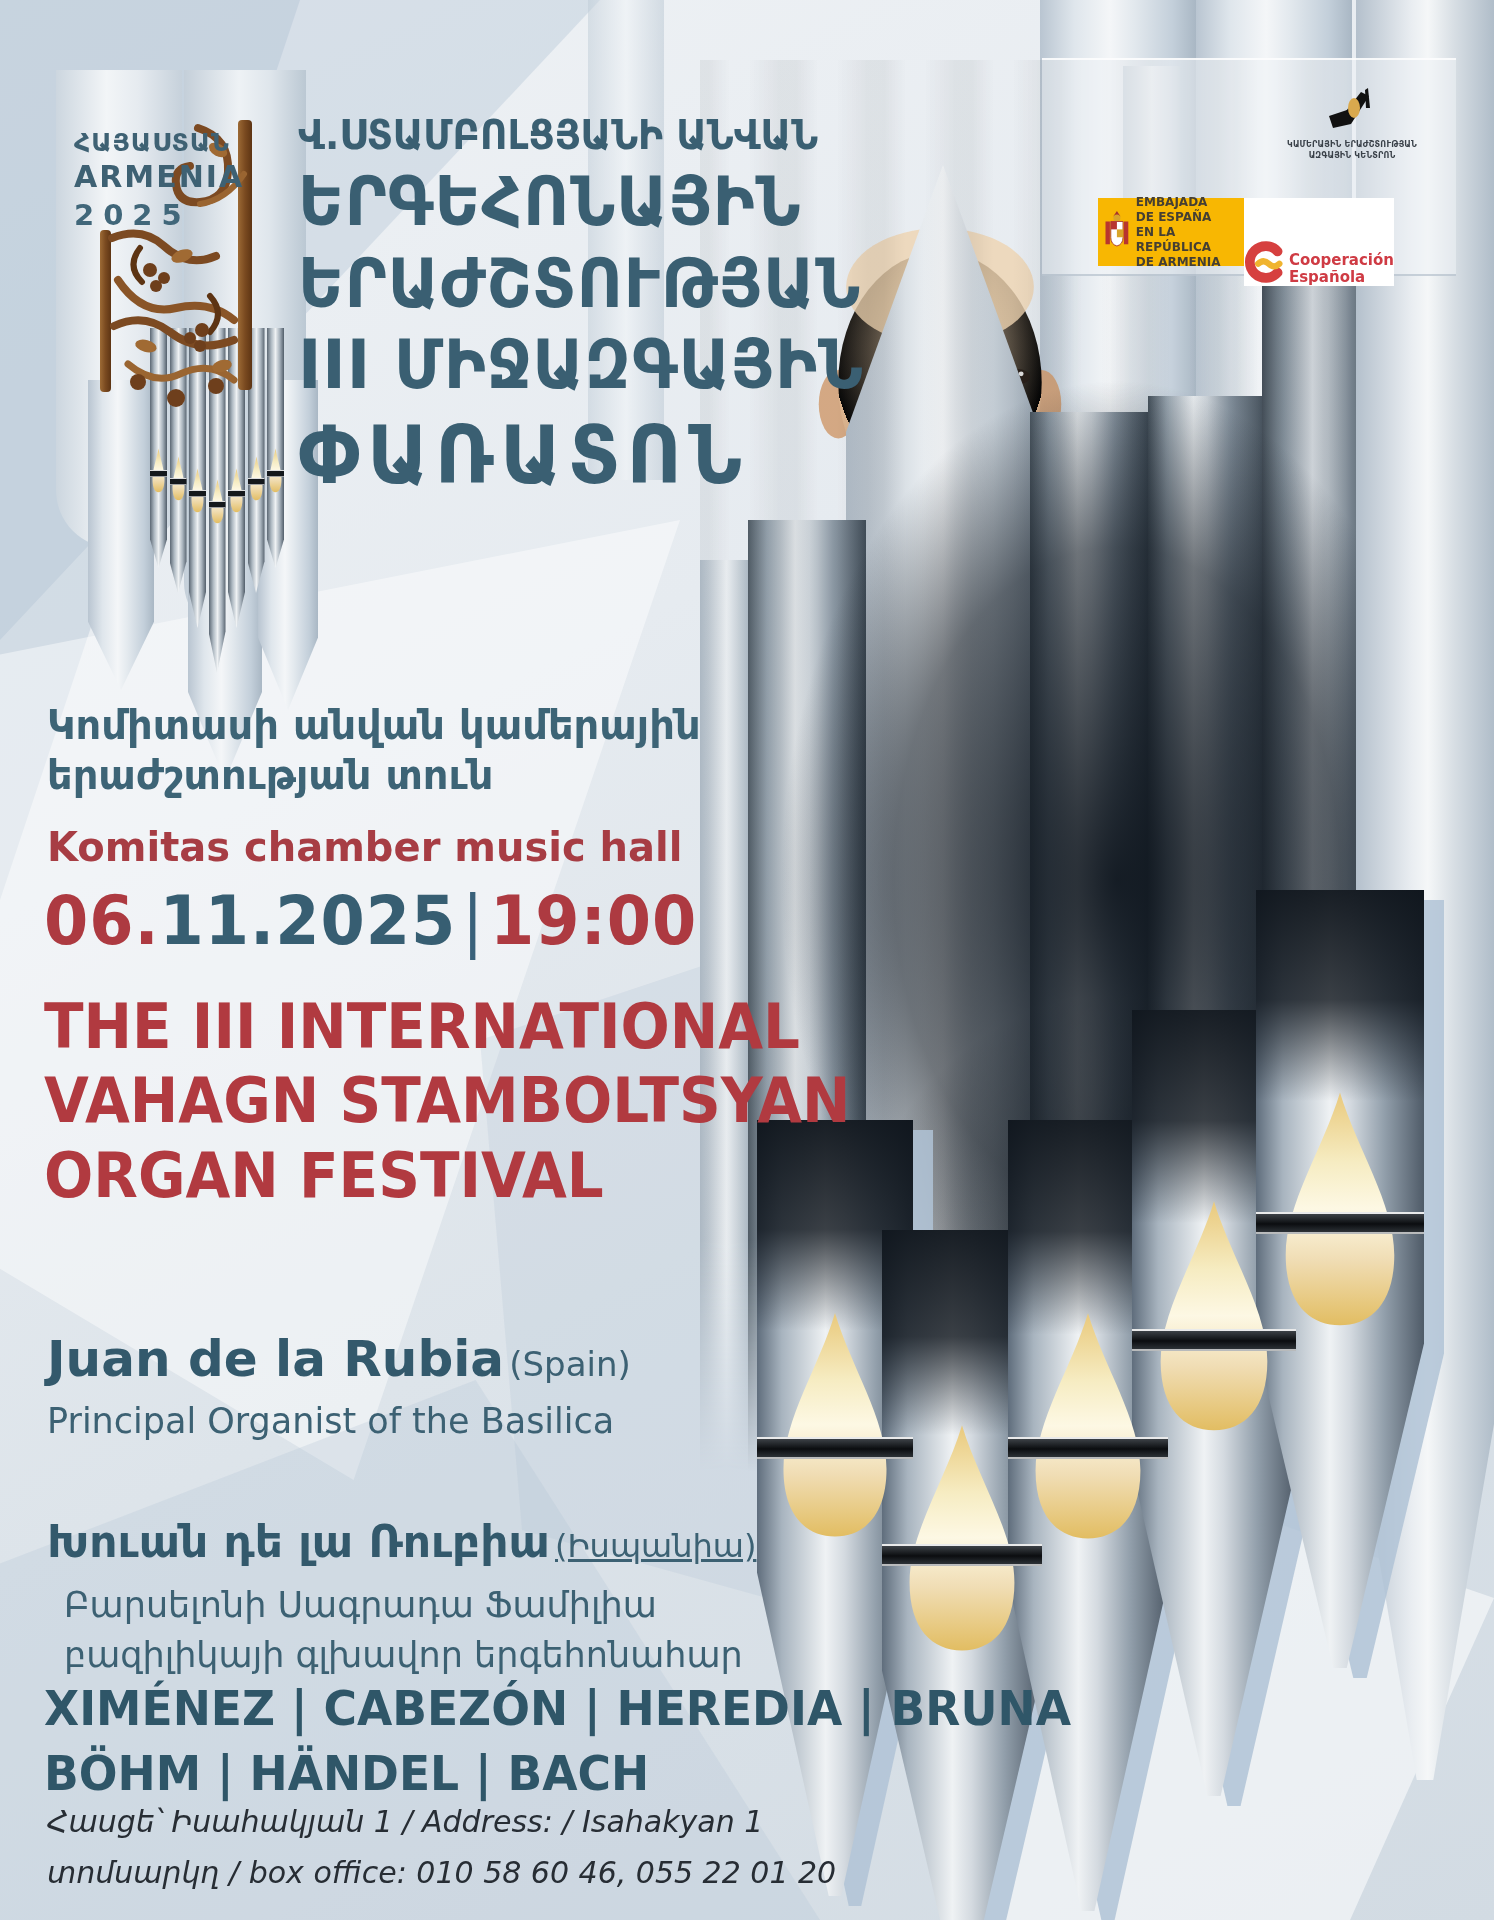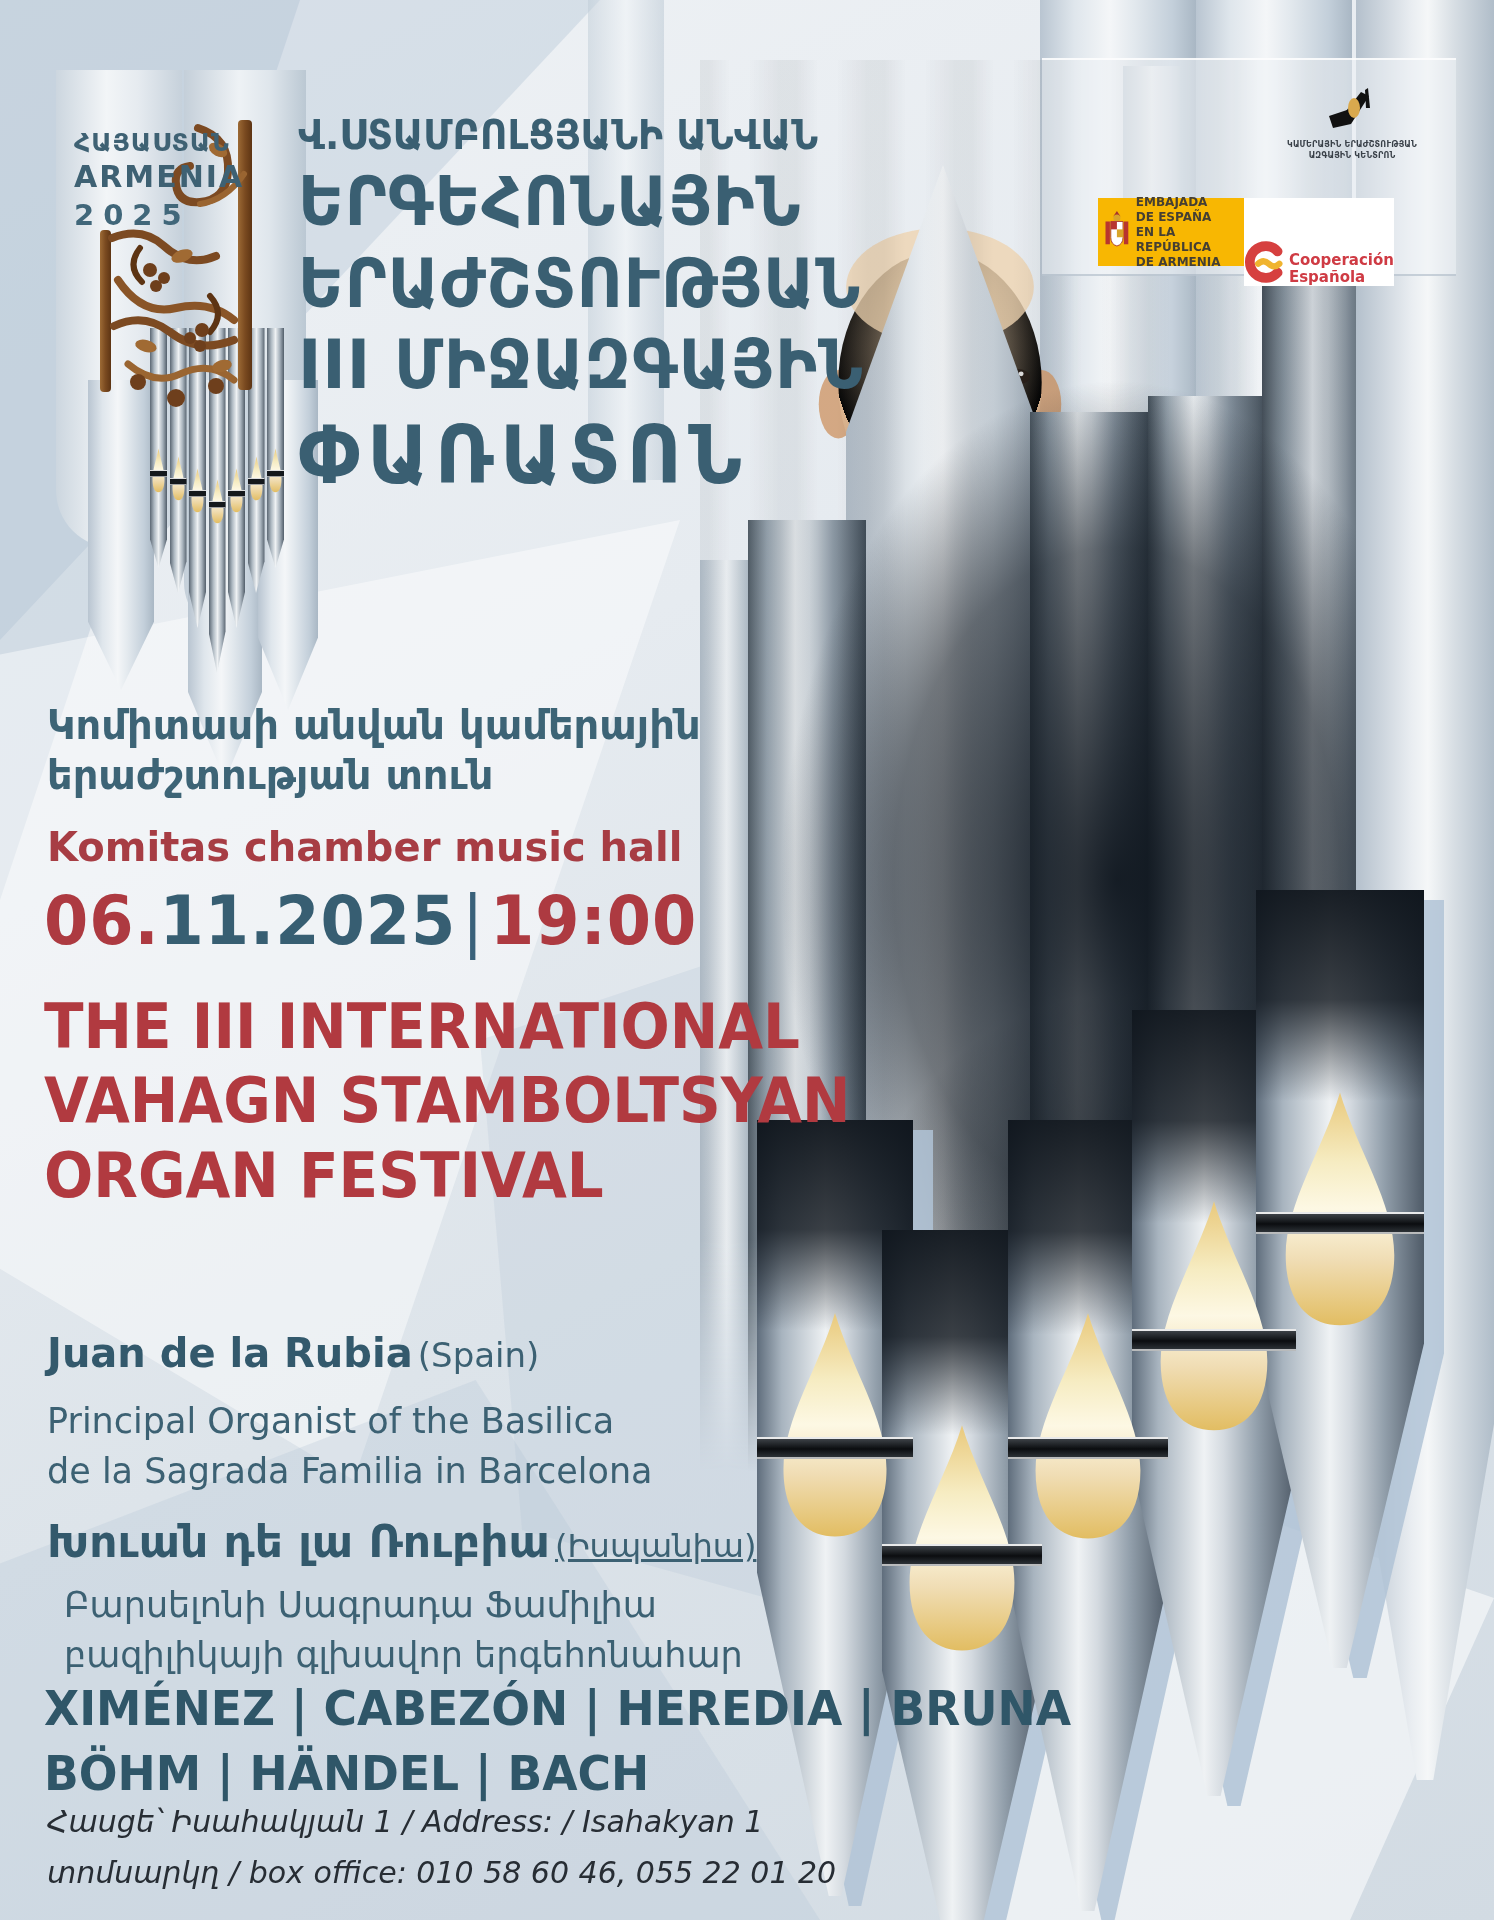--- a/index.html
+++ b/index.html
@@ -124,21 +124,21 @@
   .w4{left:1132px;top:1010px;width:164px;height:790px;}
   .w5{left:1256px;top:890px;width:168px;height:782px;} .red{color:#ad3a41;}
   .venue-hy{left:47px;top:700px;font-size:40px;line-height:1.26;font-weight:700;color:#3d6476;}
   .venue-en{left:47px;top:824px;font-size:40px;font-weight:700;color:#a73d44;}
   .dt{left:44px;top:882px;font-size:67px;font-weight:700;letter-spacing:1px;transform:scaleX(.95);transform-origin:left top;white-space:nowrap;}
   .dt .sep{color:#39617a;font-weight:400;padding:0 6px;}
   .dt .d-teal{color:#375e72;}
   .fest{left:44px;top:990px;font-size:63px;font-weight:700;line-height:1.18;color:#b13a40;
     transform:scaleX(.92);transform-origin:left top;letter-spacing:0;white-space:nowrap;}
   .juan{left:47px;top:1330px;white-space:nowrap;}
-  .juan .nm{font-size:40px;font-weight:700;color:#33596c;text-align:center;}
+  .juan .nm{font-size:50px;font-weight:700;color:#33596c;text-align:center;}
   .juan .ct{font-size:34px;font-weight:400;color:#3c6173;}
   .jdesc{left:47px;top:1396px;font-size:35px;line-height:1.44;color:#3c6173;font-weight:400;}
   .hyart{left:47px;top:1516px;white-space:nowrap;}
   .hyart .nm{font-size:44px;font-weight:700;color:#33596c;}
   .hyart .ct{font-size:32px;font-weight:400;color:#3c6173;text-decoration:underline;}
   .hydesc{left:64px;top:1580px;font-size:35px;line-height:1.44;color:#3c6173;}
   .prog{left:44px;top:1676px;font-size:48px;font-weight:700;line-height:1.36;color:#2f5668;
     transform:scaleX(.95);transform-origin:left top;white-space:nowrap;}
   .contact{left:47px;top:1796px;font-size:30px;font-style:italic;color:#272d34;line-height:1.7;}
 
@@ -420,21 +420,20 @@
     <div>VAHAGN STAMBOLTSYAN</div>
     <div>ORGAN FESTIVAL</div>
   </div>
 
   <div class="abs juan">
     <span class="nm">Juan de la Rubia</span>
     <span class="ct">(Spain)</span>
   </div>
   <div class="abs jdesc">
     <div>Principal Organist of the Basilica</div>
-    <div>de la Sagrada Familia in Barcelona</div>
   </div>
 
   <div class="abs hyart">
     <span class="nm">Խուան դե լա Ռուբիա</span>
     <span class="ct">(Իսպանիա)</span>
   </div>
   <div class="abs hydesc">
     <div>Բարսելոնի Սագրադա Ֆամիլիա</div>
     <div>բազիլիկայի գլխավոր երգեհոնահար</div>
   </div>

